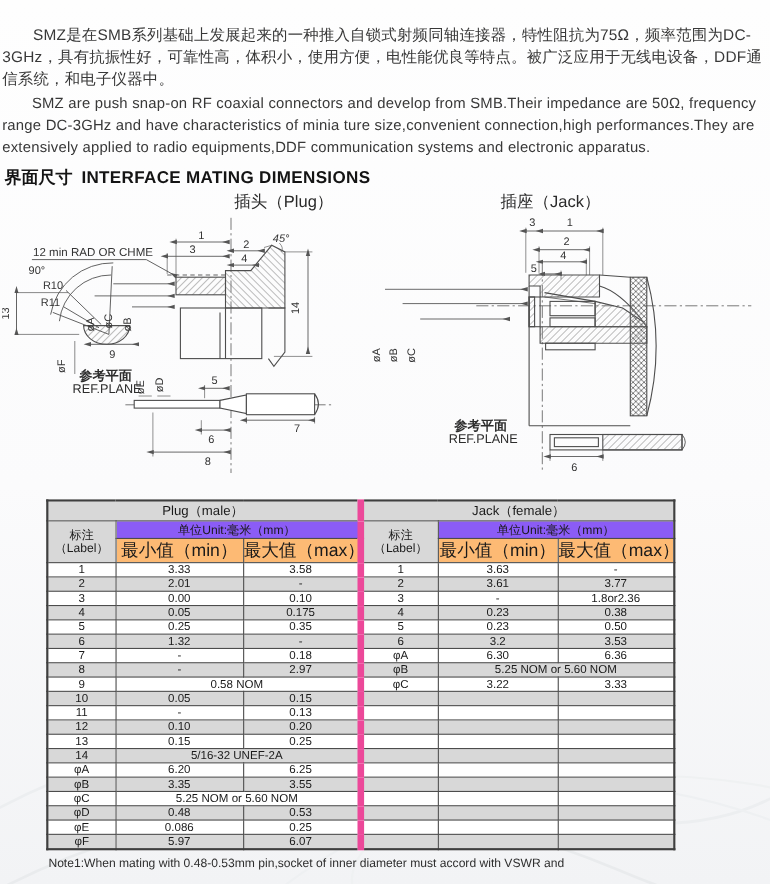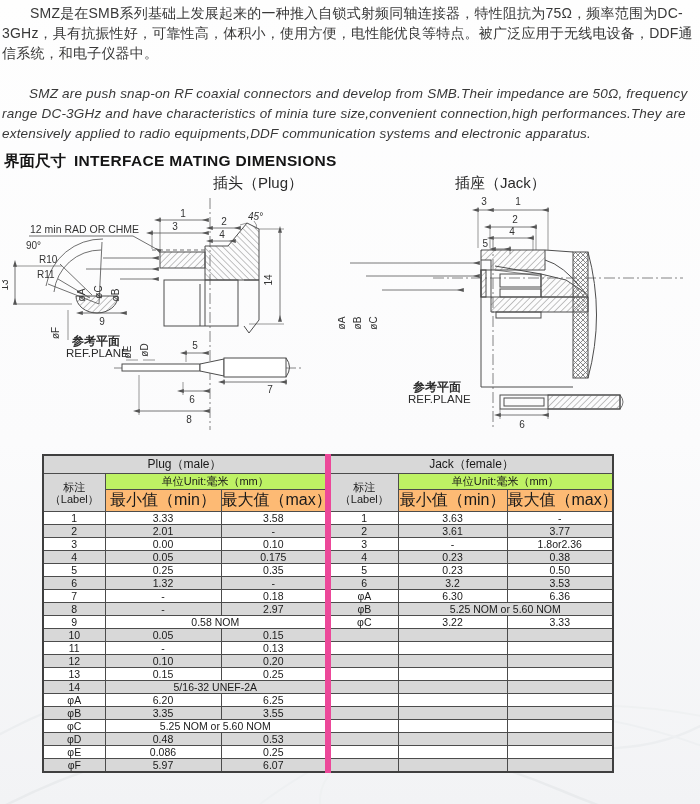--- a/index.html
+++ b/index.html
@@ -5,22 +5,22 @@
   html,body { margin:0; padding:0; background:#ffffff; }
   .page {
     position:relative; width:700px; height:804px; overflow:hidden;
     background:linear-gradient(180deg,#fefefe 0%,#fbfbfc 55%,#f2f3f5 100%);
     font-family:"Liberation Sans", sans-serif; color:#383838;
   }
   .bg-decor { position:absolute; left:0; top:0; z-index:0; }
   .content { position:relative; z-index:1; }
 
   p.intro { margin:0 2px; text-indent:2em; }
-  p.zh { padding-top:3px; font-size:14px; line-height:20px; letter-spacing:0.2px; }
-  p.en { margin-top:21px; font-size:13.5px; line-height:20px; letter-spacing:0.2px;font-style:italic; }
+  p.zh { padding-top:21px; font-size:14px; line-height:20px; letter-spacing:0.2px; }
+  p.en { margin-top:3px; font-size:13.5px; line-height:20px; letter-spacing:0.2px; }
 
   h2.section-heading { margin:7px 0 0 4px; font-size:15.5px; color:#141414; font-weight:bold; }
   h2.section-heading .en { margin-left:8px; letter-spacing:0.3px; }
 
   .drawings { position:relative; height:268px; margin-top:2px; }
   .drawing-title { position:absolute; top:0; font-size:15px; color:#2a2a2a; }
   .plug-title { left:213px; }
   .jack-title { left:455px;text-align:right; }
   svg.dw { position:absolute; }
   svg.plug-svg { left:2px; top:18px; }
@@ -33,21 +33,21 @@
   table.dim-table {
     border-collapse:collapse; table-layout:fixed; width:570px;
     margin:12px 0 0 42px; border:2px solid #3f3f3f; background:#fff;
   }
   table.dim-table th, table.dim-table td {
     border:1px solid #4c4c4c; text-align:center; padding:0;
     font-weight:normal; color:#1a1a1a; overflow:hidden; white-space:nowrap;
   }
   table.dim-table thead tr.top th { height:16px; font-size:12px; background:#d8d8d8; }
   table.dim-table th.lbl { background:#d8d8d8; font-size:11px; line-height:12px; }
-  table.dim-table thead tr.mid th.unit { height:13px; font-size:11px; background:#bef264; }
+  table.dim-table thead tr.mid th.unit { height:13px; font-size:11px; background:#8b5cf6; }
   table.dim-table thead tr.bot th { height:13px; font-size:16px; background:#fdba74; }
   table.dim-table tbody td { height:12px; line-height:12px; font-size:10.5px; background:#fff; }
   table.dim-table tbody tr.alt td { background:#d8d8d8; }
   table.dim-table .sep { border-left:6px solid #ec4899; }
 
   .notes { margin:6px 0 0 44px; color:#2e2e2e; }
   .notes .zh { font-size:11.5px; line-height:13.5px; }
   .notes .en { font-size:11px; line-height:13.5px; }
 </style>
 </head>
@@ -443,15 +443,16 @@
             <td>5.97</td>
             <td>6.07</td>
             <td class="sep"></td>
             <td></td>
             <td></td>
           </tr>
         </tbody>
     </table>
 
     <div class="notes">
+      <div class="en">Note1:When mating with 0.48-0.53mm pin,socket of inner diameter must accord with VSWR and</div>
     </div>
   </div>
 </div>
 
 </body></html>

